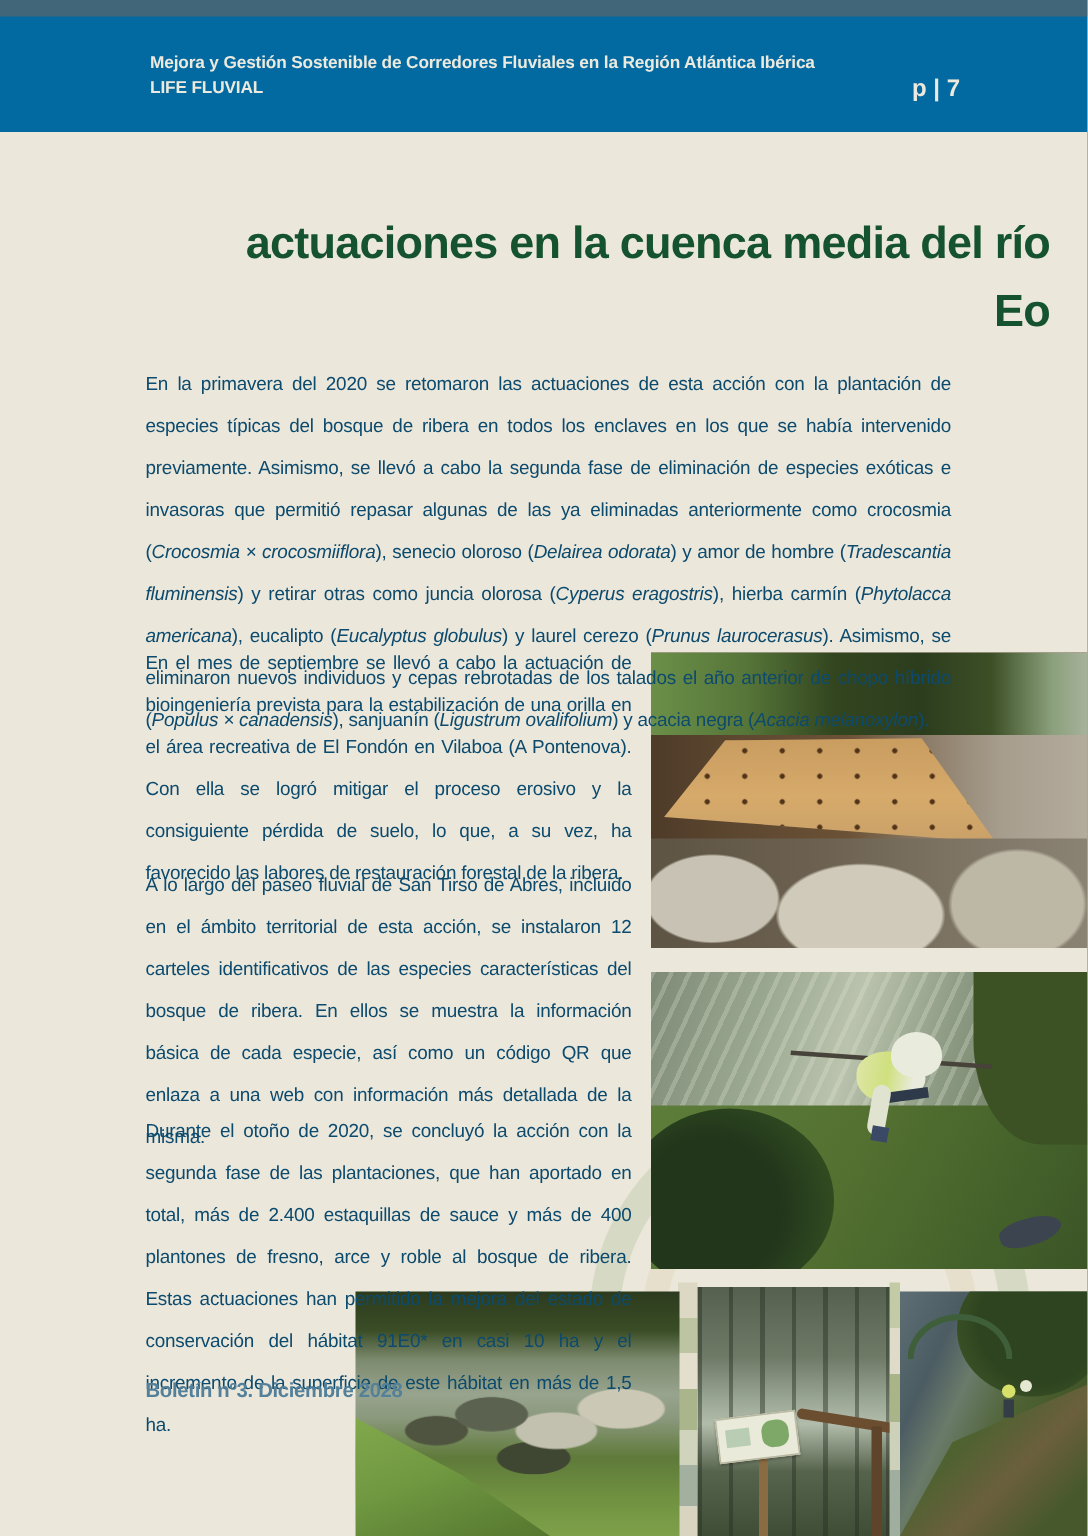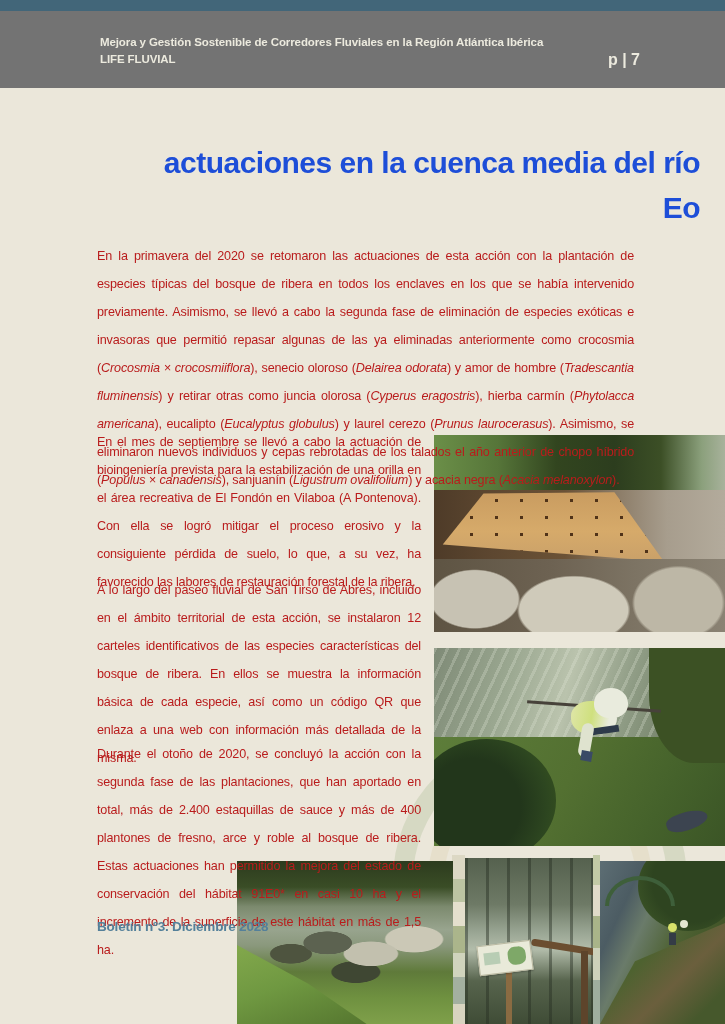--- a/index.html
+++ b/index.html
@@ -1,28 +1,28 @@
 <!DOCTYPE html>
 <html><head>
 <meta charset="utf-8">
 <style>
   html,body{margin:0;padding:0;background:#888;}
   .page{position:relative;width:725px;height:1024px;background:#ebe7da;overflow:hidden;
         font-family:"Liberation Sans", sans-serif;}
   
-  .header{position:absolute;left:0;top:0;width:725px;height:88px;background:#737373;z-index:4;}
+  .header{position:absolute;left:0;top:0;width:725px;height:88px;background:#0369a1;z-index:4;}
   .header-topstrip{position:absolute;left:0;top:0;width:100%;height:11px;background:#426679;}
   .header-text{position:absolute;left:100px;top:34px;color:#eceade;font-size:11.5px;
                font-weight:bold;line-height:17px;letter-spacing:-0.1px;}
   .page-num{position:absolute;right:85px;top:51px;color:#eceade;font-size:16px;font-weight:bold;}
   
-  .title{position:absolute;left:90px;right:25px;top:140px;text-align:right;color:#1d4ed8;
+  .title{position:absolute;left:90px;right:25px;top:140px;text-align:right;color:#14532d;
          font-weight:bold;font-size:30px;line-height:45px;letter-spacing:-0.5px;z-index:3;}
   
-  .para{position:absolute;color:#b91c1c;font-size:12.6px;line-height:28px;text-align:justify;
+  .para{position:absolute;color:#0c4a6e;font-size:12.6px;line-height:28px;text-align:justify;
         letter-spacing:-0.15px;z-index:3;}
   .para i{font-style:italic;}
   .p1{left:97px;top:242px;width:537px;}
   .p2{left:97px;top:428px;width:324px;}
   .p3{left:97px;top:576px;width:324px;}
   .p4{left:97px;top:740px;width:324px;}
   
   .footer{position:absolute;left:97px;top:916px;color:#54809a;font-size:13.5px;font-weight:bold;
           line-height:21px;letter-spacing:-0.2px;z-index:3;}
   

